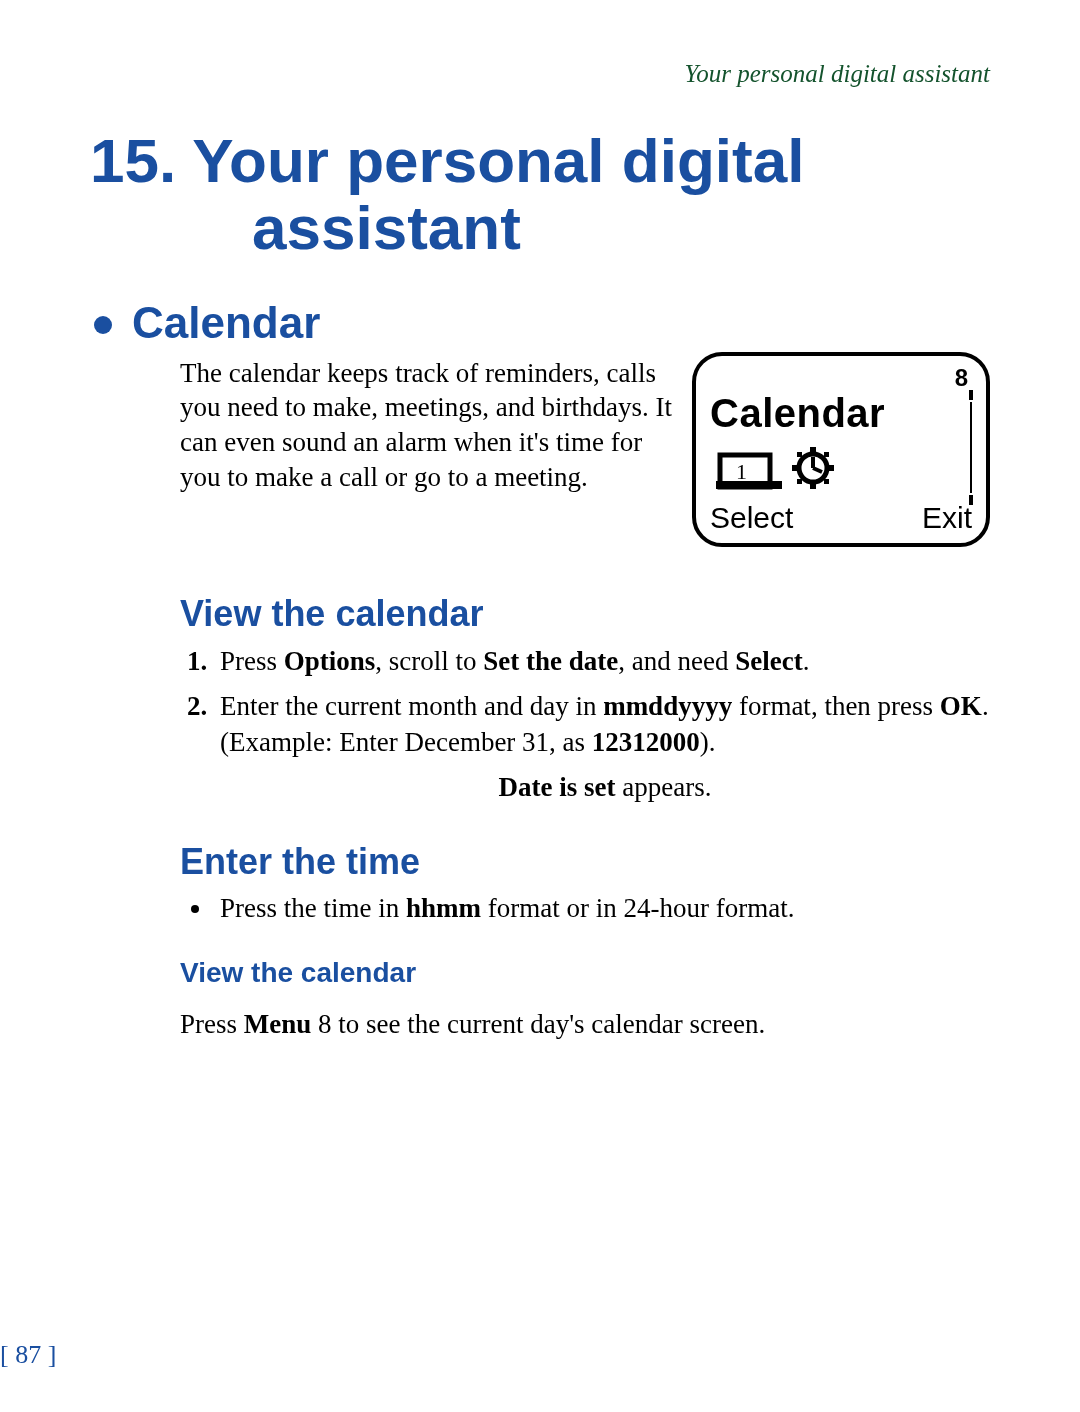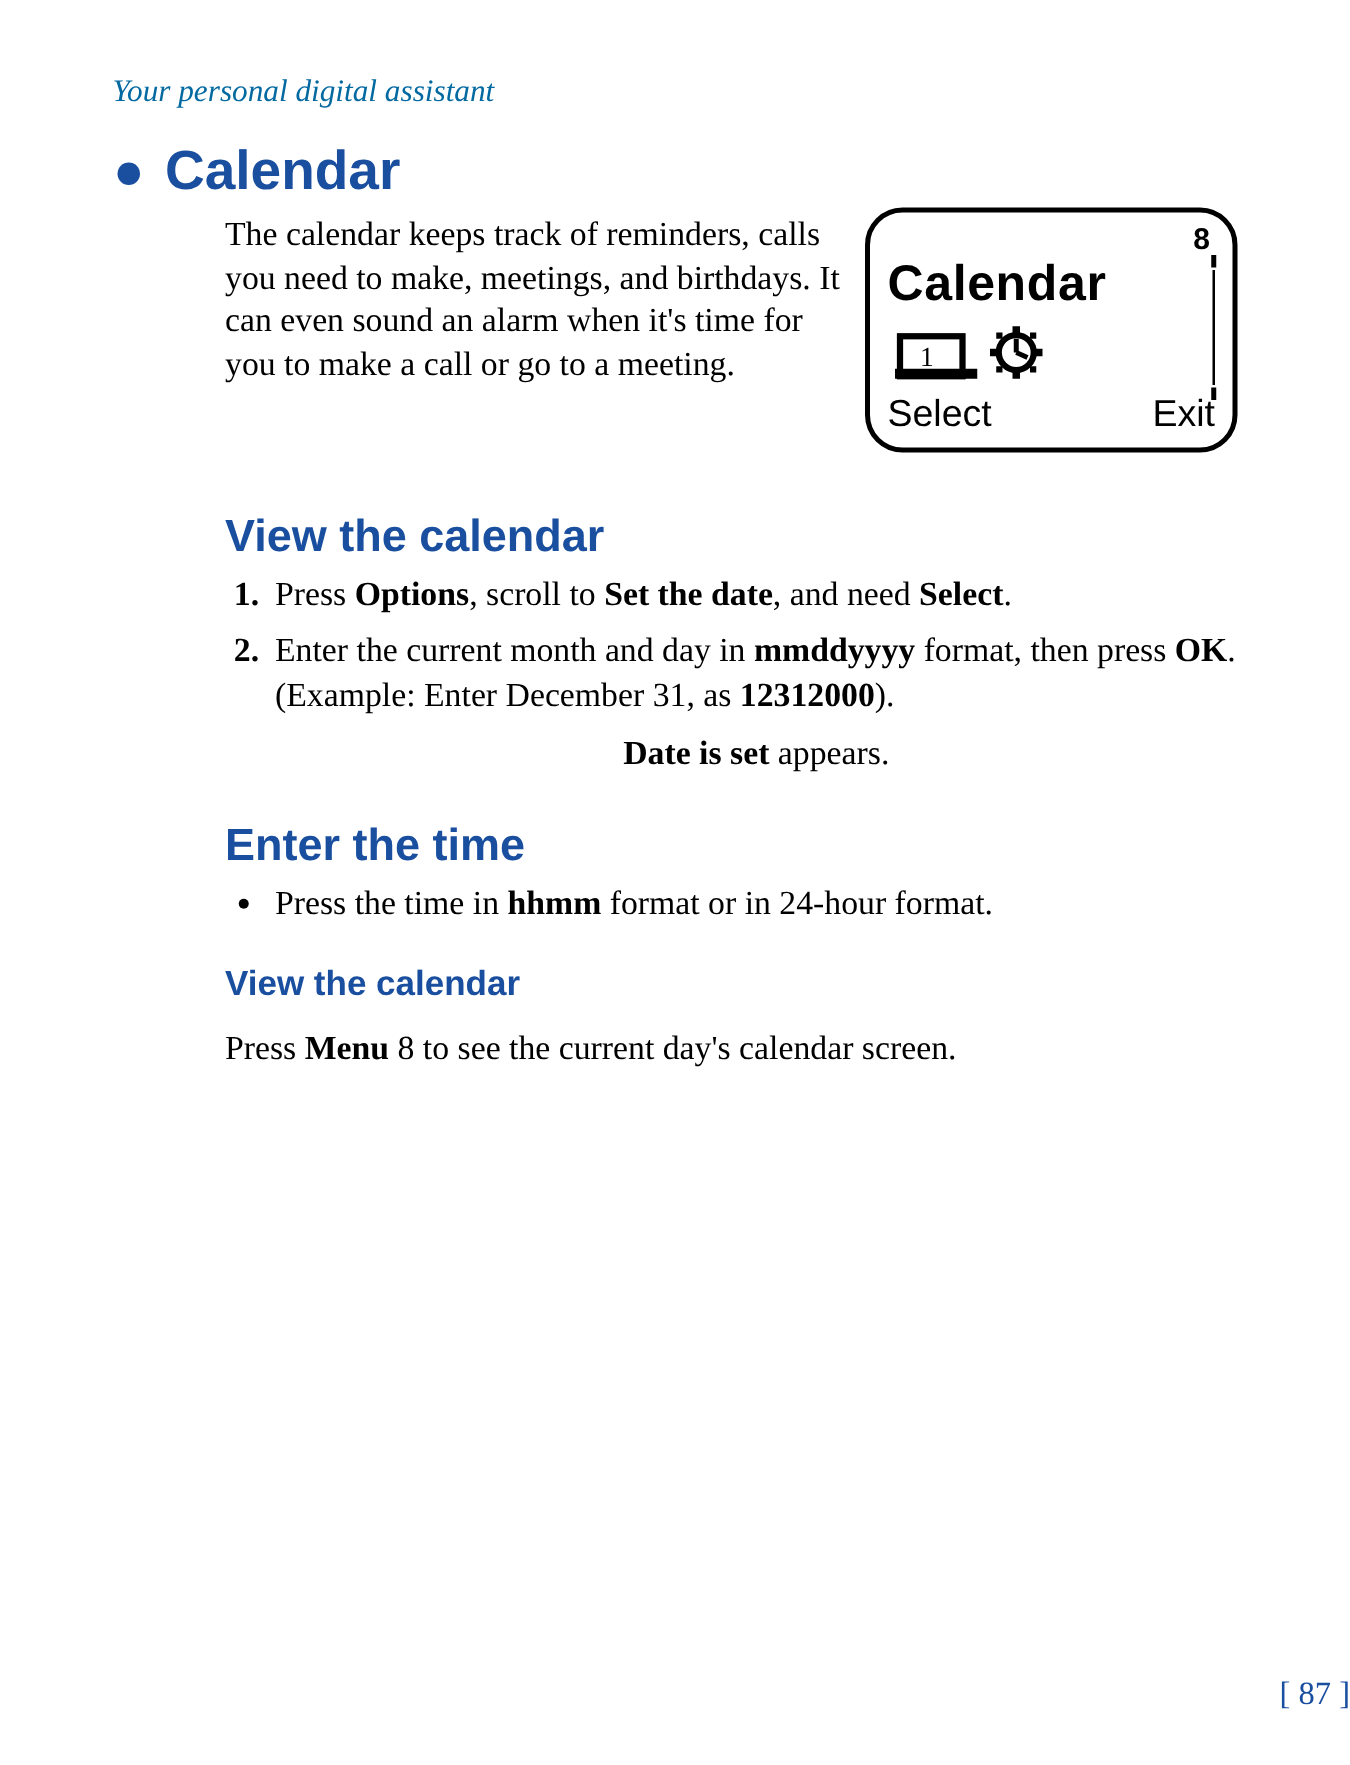--- a/index.html
+++ b/index.html
@@ -13,25 +13,25 @@
     color: #000;
   }
   .page {
     position: relative;
     width: 1080px;
     height: 1412px;
     box-sizing: border-box;
     padding: 60px 90px 40px 90px;
   }
   .running-head {
-    text-align: left;
+    text-align: right;
     font-style: italic;
-    color: #0369a1;
+    color: #14532d;
     font-size: 25px;
-    margin-bottom: 24px;
+    margin-bottom: 40px;
     font-family: Georgia, serif;
   }
   h1.chapter {
     color: #1a4fa0;
     font-weight: 700;
     font-size: 62px;
     line-height: 1.08;
     margin: 0 0 36px 0;
     font-family: "Trebuchet MS", "Segoe UI", Arial, sans-serif;
   }
@@ -183,35 +183,40 @@
     margin-left:40px;
     margin-top:6px;
     font-size:27px;
     text-align:center;
   }
 
   .page-num {
     position:absolute;
     bottom:42px;
     left:0; right:0;
-    text-align:right;
+    text-align:left;
     color:#1a4fa0;
     font-size:26px;
     font-family: Georgia, serif;
   }
 
   b { font-weight:700; }
 </style>
 </head>
 <body>
 
 <div class="page">
 
   <div class="running-head">Your personal digital assistant</div>
 
+  <h1 class="chapter">
+    <span class="num">15.</span>
+    <span>Your personal digital</span><br>
+    <span class="indent-title">assistant</span>
+  </h1>
 
   <h2 class="section">
     <span class="bullet"></span>
     <span>Calendar</span>
   </h2>
 
   <div class="body-flow">
 
     <div class="float-screen">
       <div class="screen-frame">

